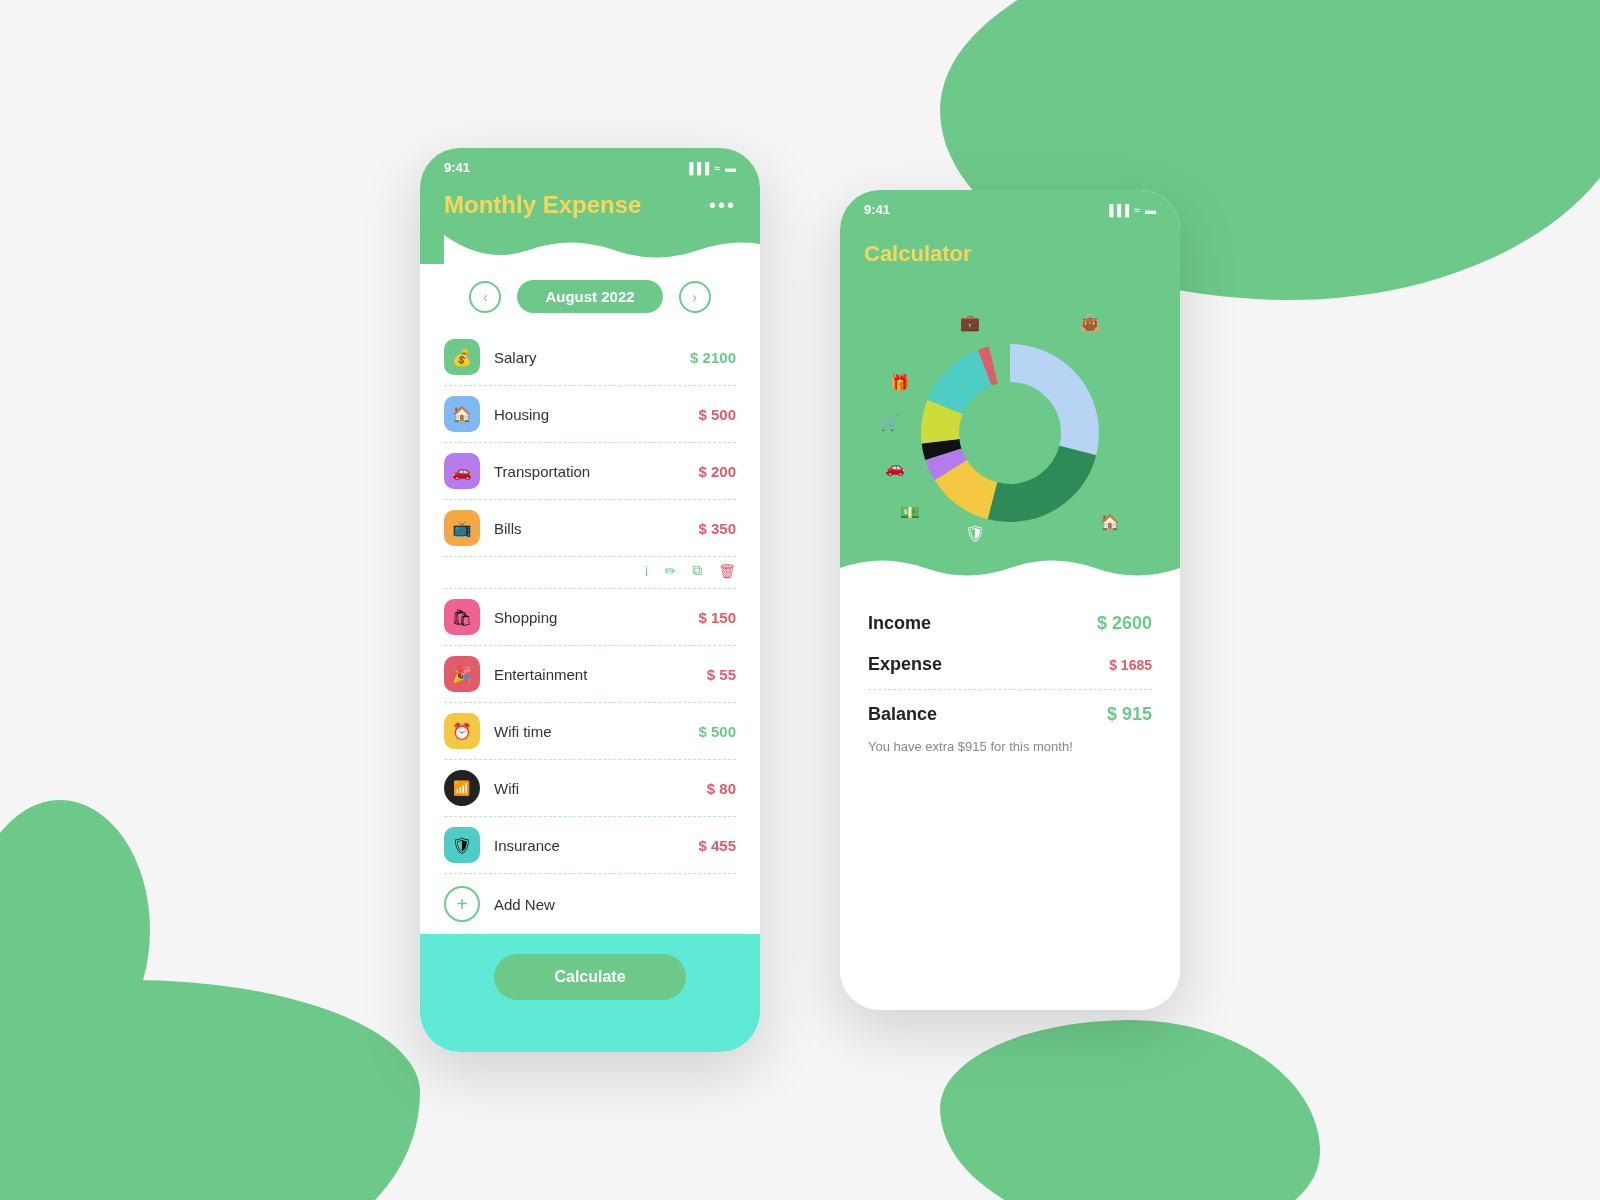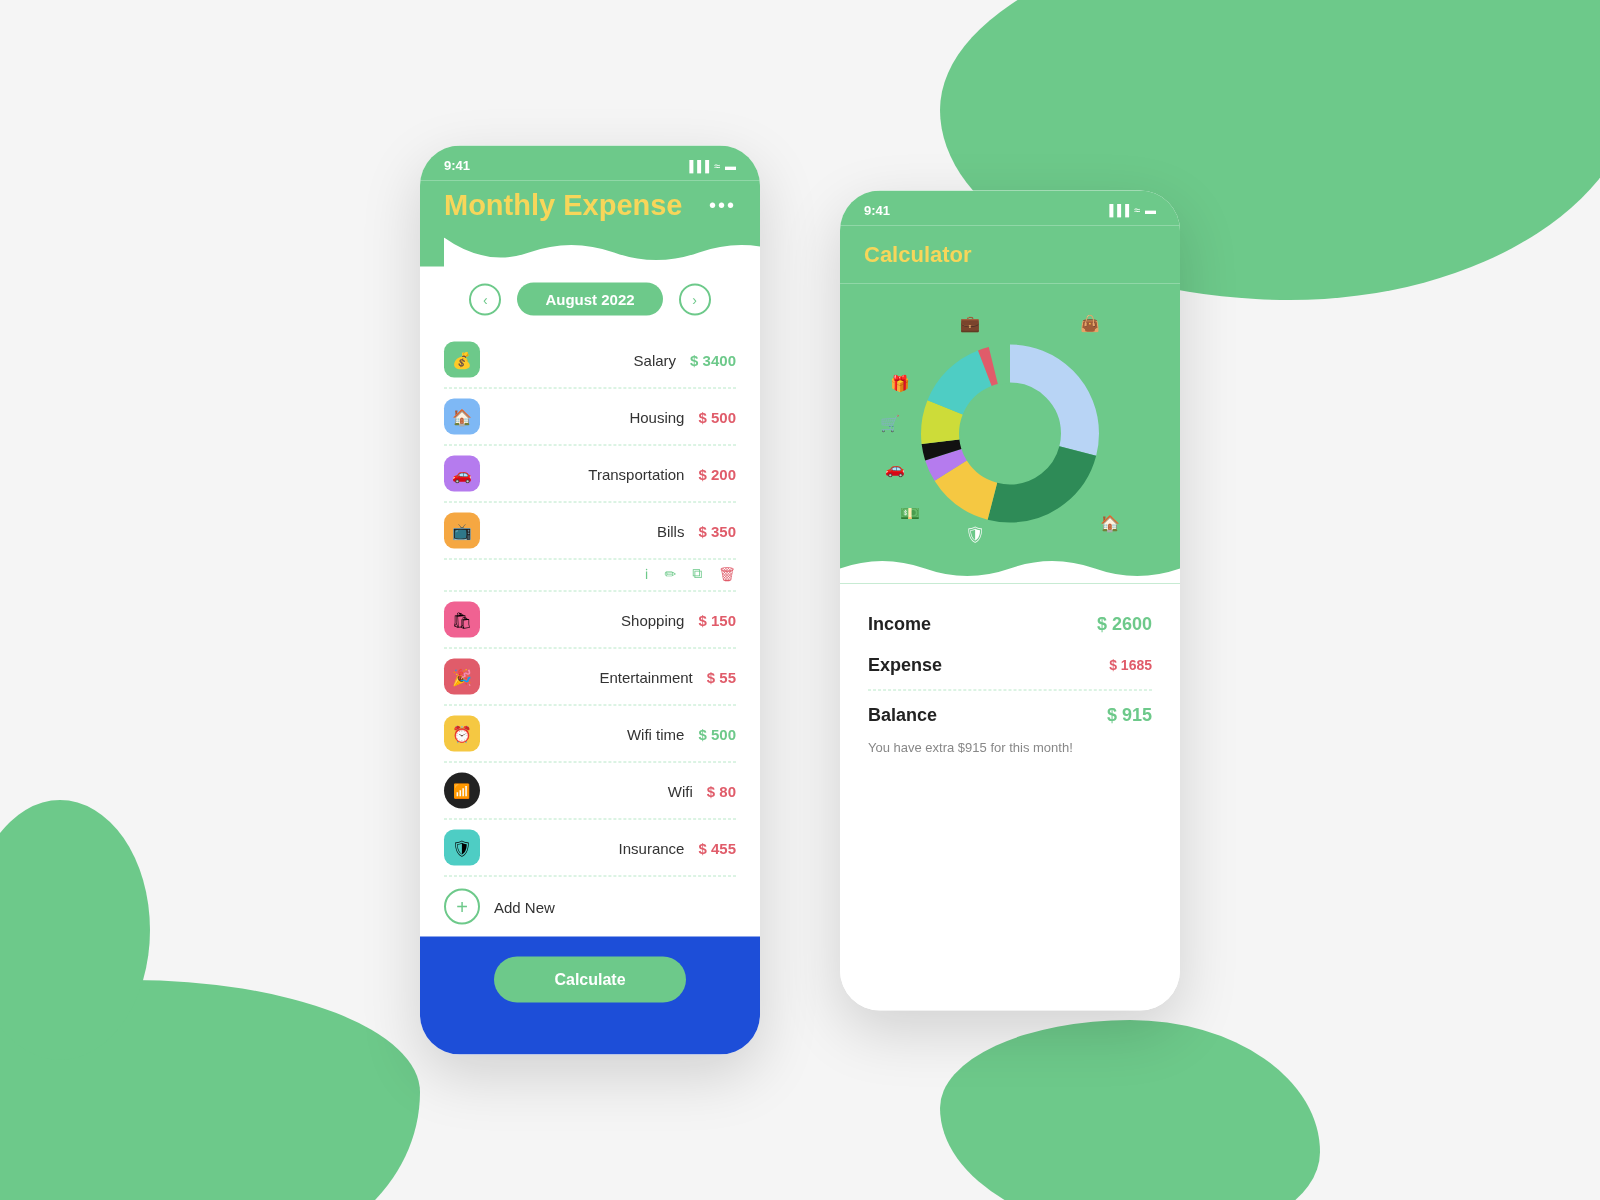--- a/index.html
+++ b/index.html
@@ -86,21 +86,21 @@
       position: relative;
     }
     .header-row {
       display: flex;
       justify-content: space-between;
       align-items: center;
       padding-bottom: 16px;
     }
     .app-title {
       color: #f7d65a;
-      font-size: 29px;
+      font-size: 24px;
       font-weight: 800;
     }
     .more-btn {
       color: white;
       font-size: 20px;
       cursor: pointer;
       letter-spacing: 2px;
     }
 
     
@@ -156,21 +156,20 @@
       align-items: center;
       justify-content: center;
       font-size: 16px;
       flex-shrink: 0;
     }
     .expense-name {
       flex: 1;
       font-size: 15px;
       color: #333;
       font-weight: 500;
-      text-align: right;
     }
     .expense-amount {
       font-size: 15px;
       font-weight: 600;
     }
     .amount-green { color: #6dc98a; }
     .amount-red { color: #e05c6a; }
 
     
     .action-row {
@@ -350,21 +349,21 @@
       <div class="month-nav">‹</div>
       <div class="month-badge">August 2022</div>
       <div class="month-nav">›</div>
     </div>
 
     <div class="expense-list">
 
       <div class="expense-item">
         <div class="expense-icon" style="background:#6dc98a;">💰</div>
         <span class="expense-name">Salary</span>
-        <span class="expense-amount amount-green">$ 3400</span>
+        <span class="expense-amount amount-green">$ 2100</span>
       </div>
 
       <div class="expense-item">
         <div class="expense-icon" style="background:#7eb8f5;">🏠</div>
         <span class="expense-name">Housing</span>
         <span class="expense-amount amount-red">$ 500</span>
       </div>
 
       <div class="expense-item">
         <div class="expense-icon" style="background:#b57bee;">🚗</div>
@@ -416,21 +415,21 @@
         <span class="expense-name">Insurance</span>
         <span class="expense-amount amount-red">$ 455</span>
       </div>
 
       <div class="add-new-row">
         <div class="add-icon">+</div>
         <span class="add-label">Add New</span>
       </div>
     </div>
 
-    <div style="background:#1d4ed8; padding: 4px 24px 28px;">
+    <div style="background:#5eead4; padding: 4px 24px 28px;">
       <button class="btn-calculate">Calculate</button>
     </div>
   </div>
 
   <div class="phone">
 
     <div class="status-bar">
       <span class="status-time">9:41</span>
       <div class="status-icons">
         <span>▐▐▐</span>

